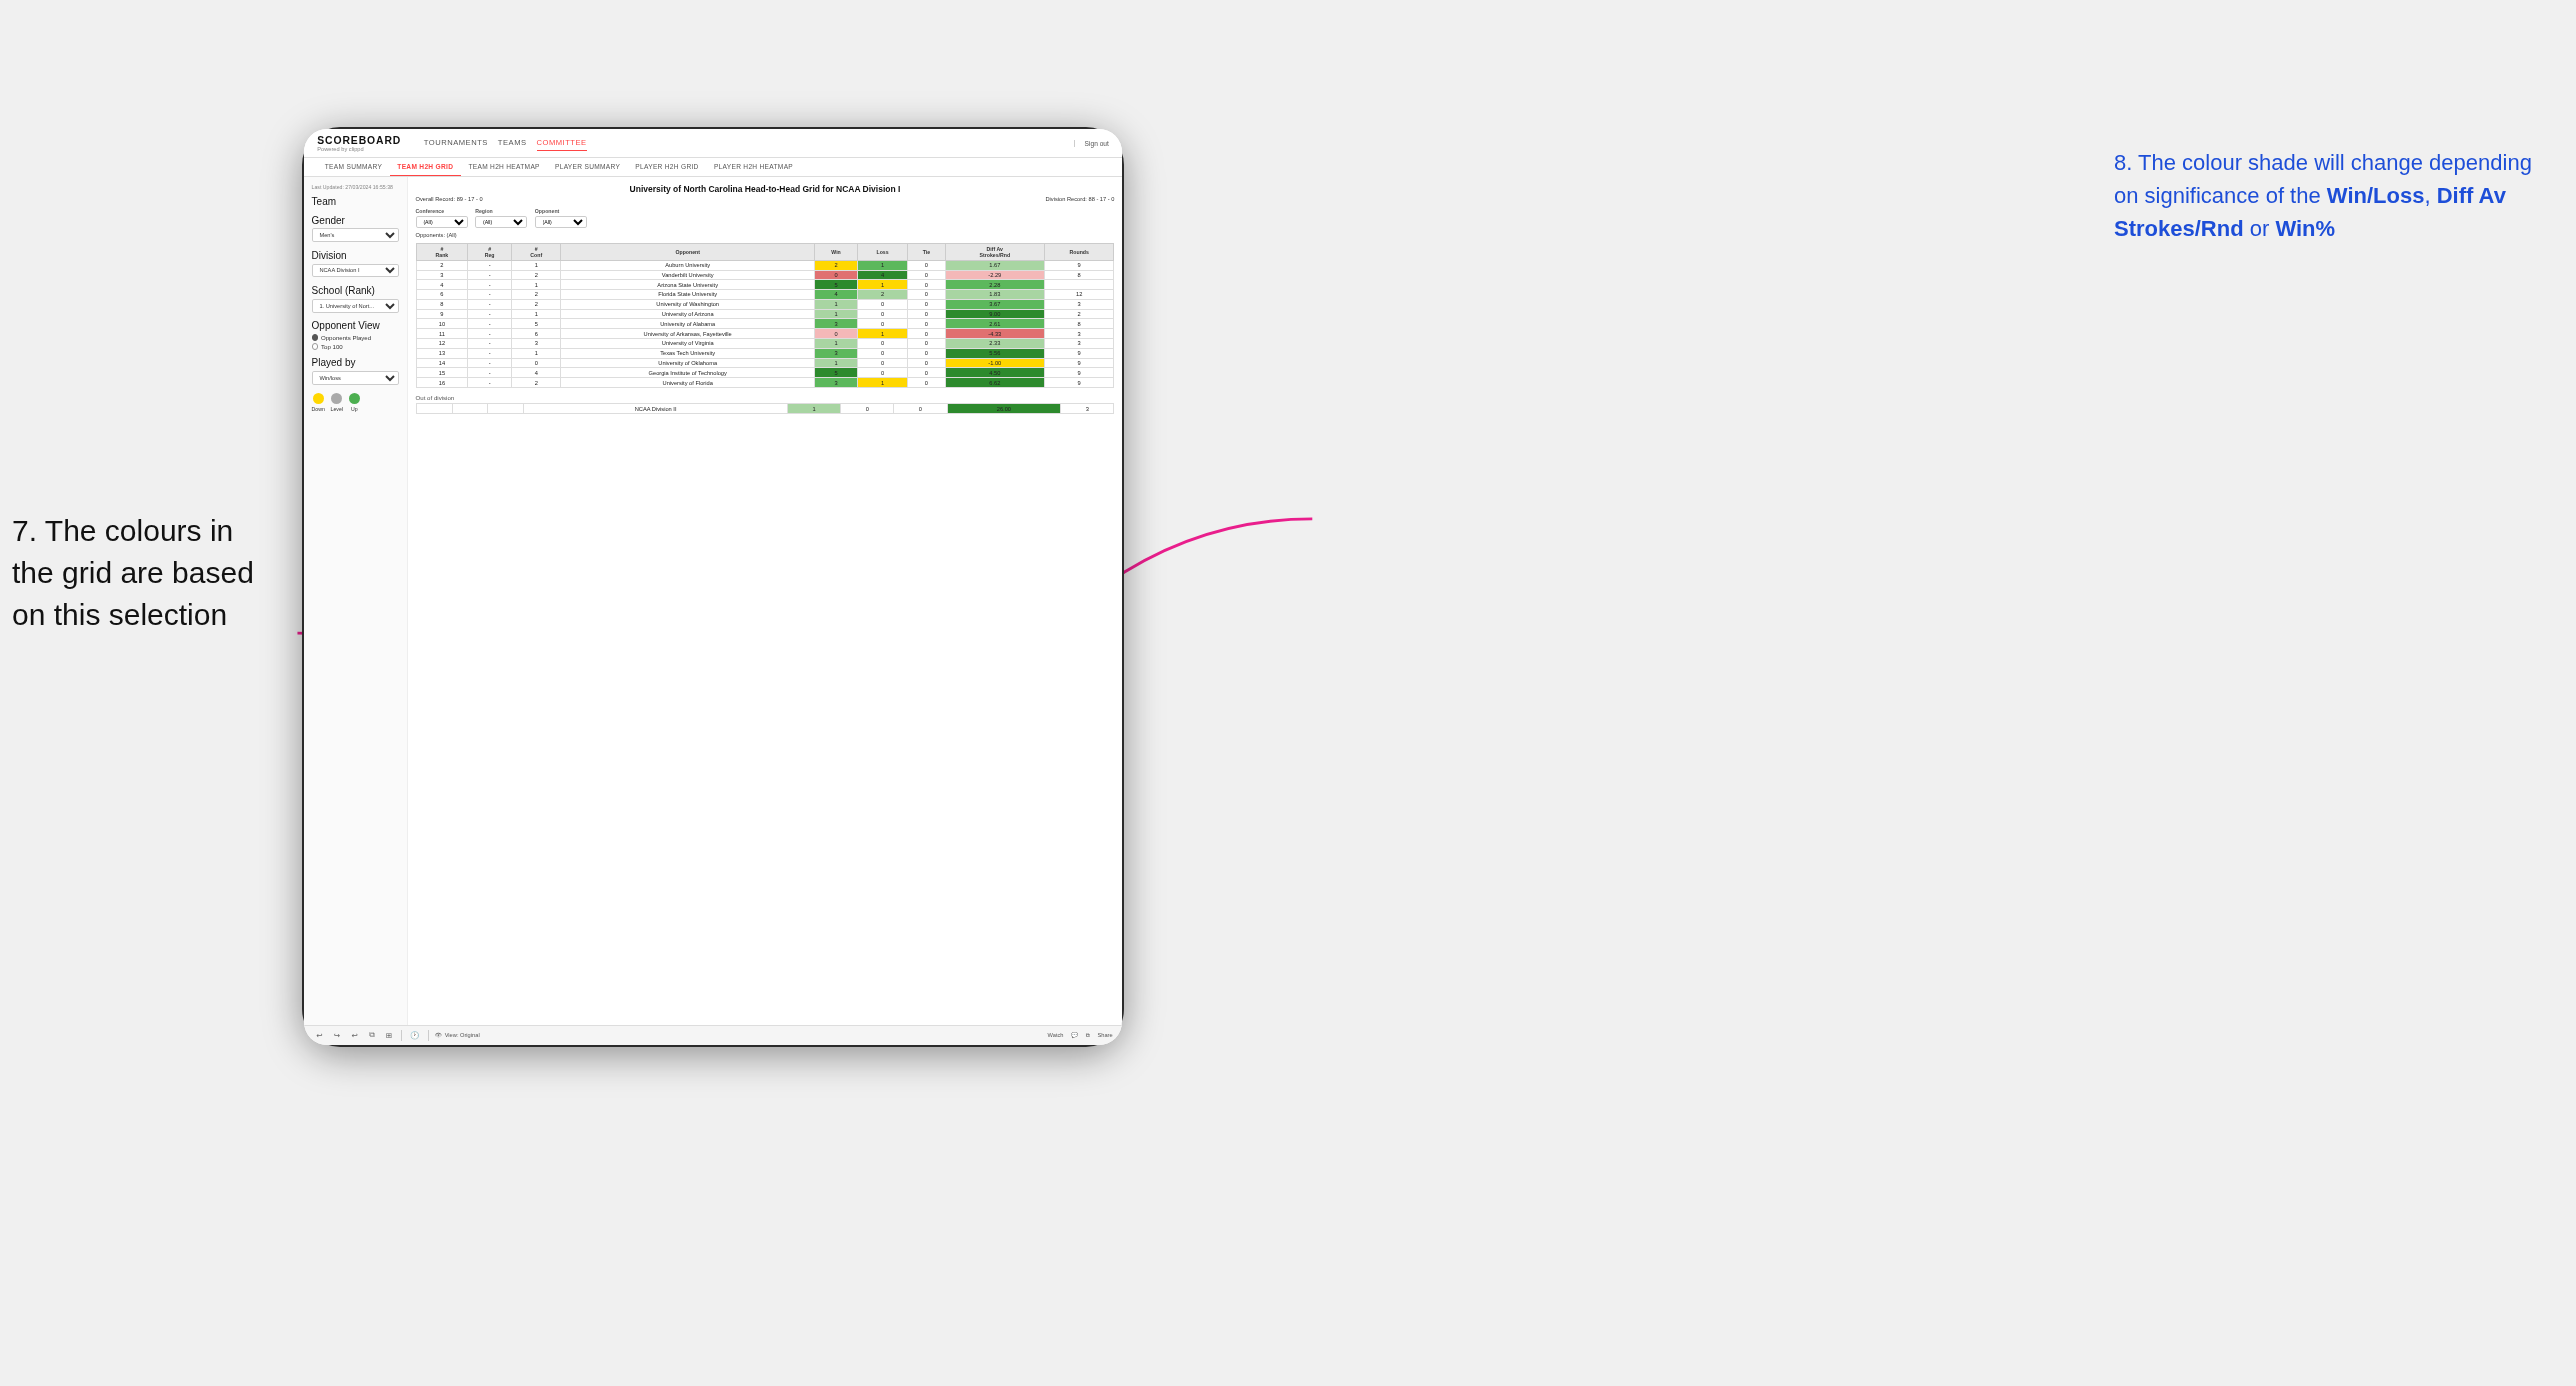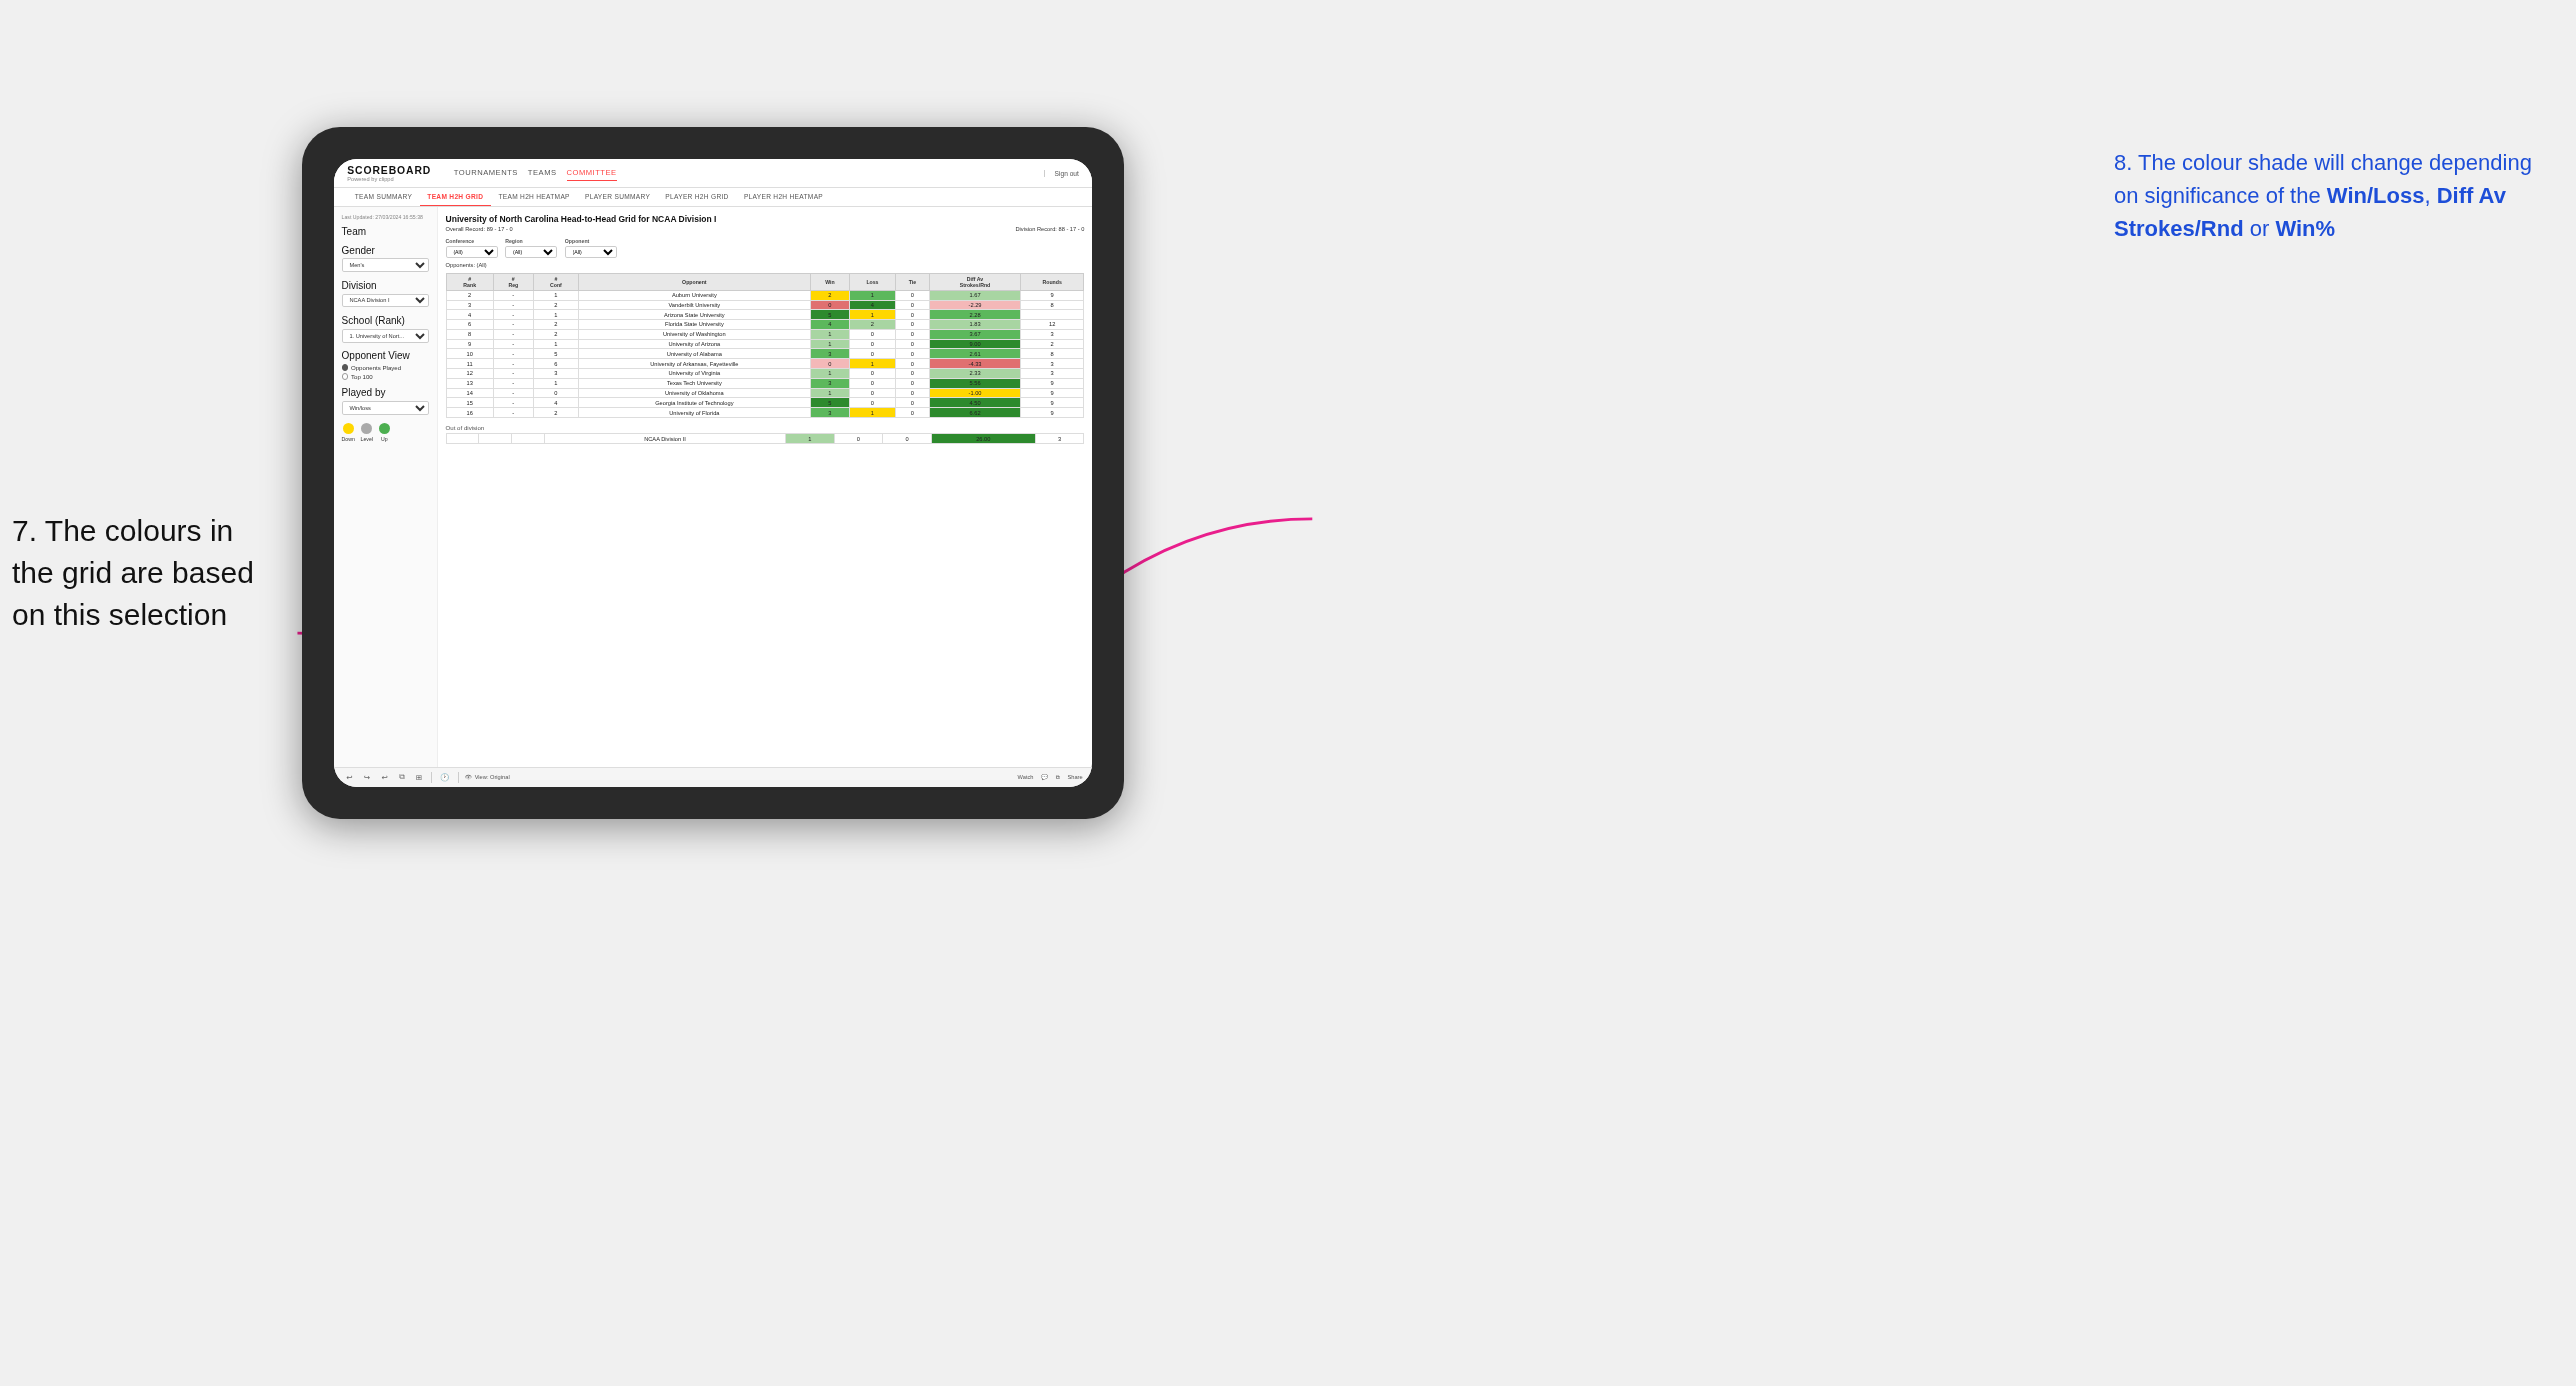--- a/index.html
+++ b/index.html
@@ -36,25 +36,25 @@
     .annotation-right strong {
       font-weight: bold;
     }
 
     
     .tablet-frame {
       position: absolute;
       left: 302px;
       top: 127px;
       width: 822px;
-      height: 692px;
+      height: 920px;
       background: #2a2a2a;
       border-radius: 38px;
       box-shadow: 0 7.6px 38px rgba(0,0,0,0.4);
-      padding: 32px;
+      padding: 2px;
     }
     .tablet-screen {
       width: 100%;
       height: 100%;
       background: #fff;
       border-radius: 23px;
       overflow: hidden;
       display: flex;
       flex-direction: column;
     }
@@ -216,21 +216,21 @@
     .grid-area {
       flex: 1;
       padding: 7.6px;
       overflow: auto;
       font-size: 6.6px;
     }
     .grid-title {
       font-size: 8.5px;
       font-weight: bold;
       color: #111;
-      text-align: left;
+      text-align: center;
       margin-bottom: 1.9px;
     }
     .grid-subtitle {
       display: flex;
       justify-content: space-between;
       font-size: 5.7px;
       color: #333;
       margin-bottom: 5.7px;
     }
     .filter-row {

